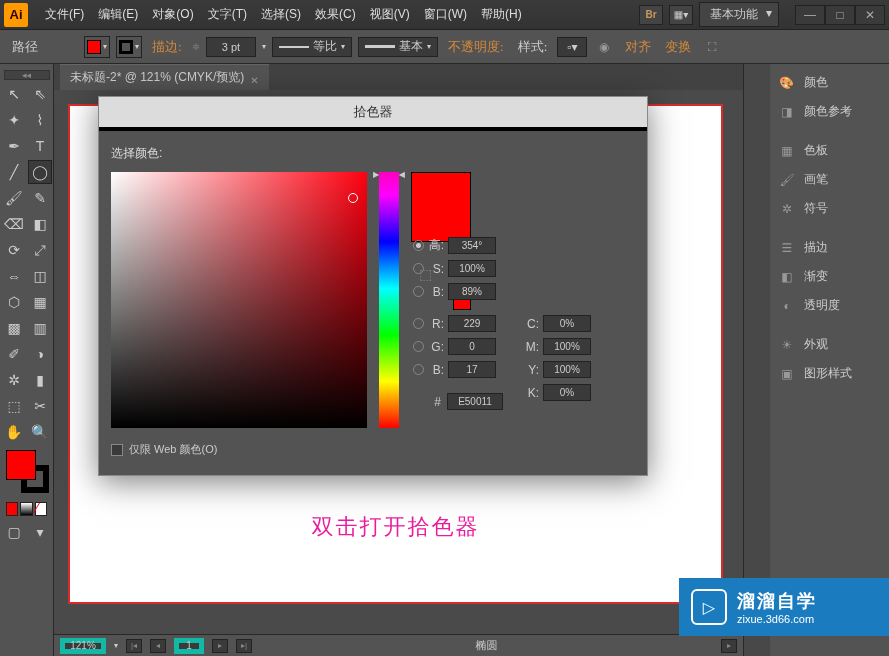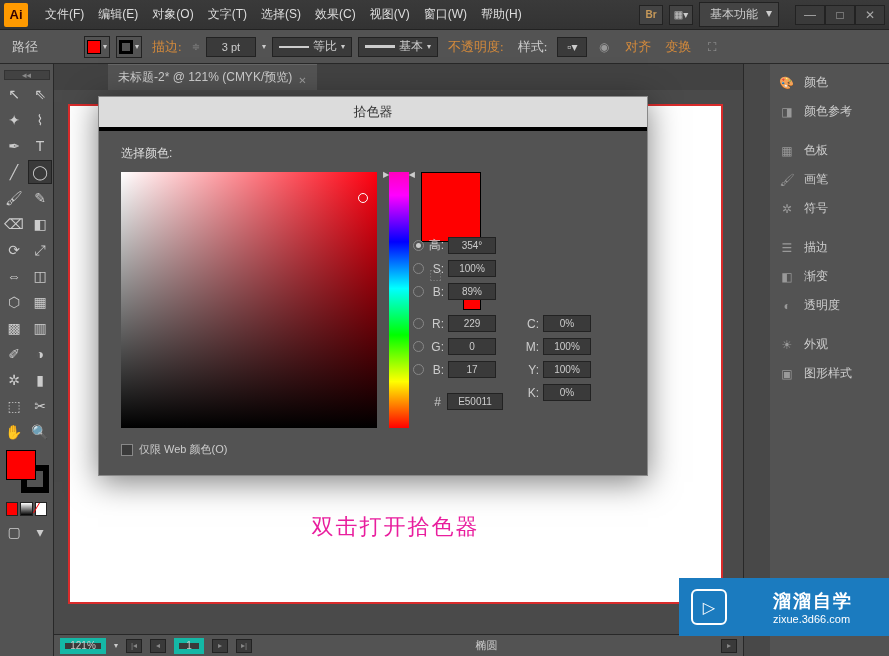--- a/index.html
+++ b/index.html
@@ -39,41 +39,41 @@
     .fill-stroke-box { margin-top: 6px; position: relative; height: 50px; }
     .fill-sq { position: absolute; top: 0; left: 4px; width: 30px; height: 30px; background: #ff0000; border: 1px solid #000; z-index: 2; }
     .stroke-sq { position: absolute; top: 14px; left: 18px; width: 30px; height: 30px; background: #000; border: 1px solid #555; }
     .stroke-sq::after { content: ""; position: absolute; inset: 6px; background: #535353; }
     .color-mode-row { display: flex; gap: 2px; margin-top: 2px; padding: 0 4px; }
     .cm-btn { width: 14px; height: 14px; border: 1px solid #222; }
     
     
     .canvas-wrap { flex: 1; background: #4a4a4a; display: flex; flex-direction: column; position: relative; }
     .doc-tab-row { height: 26px; background: #424242; display: flex; align-items: center; padding-left: 6px; }
-    .doc-tab { padding: 4px 10px; background: #535353; color: #ccc; font-size: 12px; display: flex; align-items: flex-end; gap: 6px; border-top: 1px solid #666; margin-left: 48px; }
+    .doc-tab { padding: 4px 10px; background: #535353; color: #ccc; font-size: 12px; display: flex; align-items: flex-end; gap: 6px; border-top: 1px solid #666; }
     .doc-tab .close-x { color: #999; font-size: 10px; }
     .canvas-scroll { flex: 1; background: #4a4a4a; position: relative; overflow: hidden; }
     .artboard { position: absolute; top: 14px; left: 14px; right: 20px; bottom: 30px; background: #fff; border: 2px solid #d92b2b; }
     .artboard-text { position: absolute; bottom: 60px; left: 50%; transform: translateX(-50%); color: #e91e9e; font-size: 22px; letter-spacing: 2px; margin-top: 32px; }
     .status-bar { height: 22px; background: #535353; border-top: 1px solid #282828; display: flex; align-items: center; padding: 0 6px; gap: 8px; font-size: 11px; }
     .zoom-field { width: 46px; height: 16px; background: #3a3a3a; border: 5px solid #14b8a6; display: flex; align-items: center; justify-content: center; font-size: 10px; }
     .nav-btn { width: 16px; height: 14px; background: #3a3a3a; border: 1px solid #222; display: flex; align-items: center; justify-content: center; font-size: 8px; color: #888; }
     
     
     .panels { width: 146px; background: #535353; border-left: 1px solid #282828; display: flex; }
     .panel-strip { width: 26px; background: #484848; }
     .panel-list { flex: 1; padding: 4px 0; }
     .panel-item { display: flex; align-items: center; gap: 8px; padding: 6px 8px; font-size: 12px; color: #ccc; cursor: pointer; }
     .panel-icon { width: 18px; height: 14px; display: flex; align-items: center; justify-content: center; font-size: 12px; color: #999; }
     .panel-sep { height: 10px; }
     
     
     .dialog { position: absolute; top: 96px; left: 98px; width: 550px; background: #535353; border: 1px solid #888; box-shadow: 0 6px 30px rgba(0,0,0,0.5); z-index: 100; }
     .dialog-title { text-align: center; padding: 6px; background: #dcdcdc; color: #333; font-size: 13px; border-bottom: 4px solid #000000; }
-    .dialog-body { padding: 14px 22px 18px; position: relative; }
+    .dialog-body { padding: 14px 12px 18px; position: relative; }
     .pick-label { font-size: 12px; color: #ddd; margin-bottom: 10px; }
     .picker-row { display: flex; gap: 12px; }
     .sat-box { width: 256px; height: 256px; position: relative; background: linear-gradient(to top, #000, transparent), linear-gradient(to right, #fff, #ff0010); cursor: crosshair; }
     .sat-cursor { position: absolute; top: 26px; right: 4px; width: 10px; height: 10px; border: 1px solid #fff; border-radius: 50%; transform: translate(-50%, -50%); }
     .hue-bar { width: 20px; height: 256px; position: relative; background: linear-gradient(to bottom, #ff00bf, #ff00ff, #8000ff, #0000ff, #0080ff, #00ffff, #00ff80, #00ff00, #80ff00, #ffff00, #ff8000, #ff0000); }
     .hue-arrows { position: absolute; top: -2px; left: -6px; right: -6px; height: 10px; display: flex; justify-content: space-between; }
     .hue-arrows::before { content: "▶"; font-size: 8px; color: #ccc; }
     .hue-arrows::after { content: "◀"; font-size: 8px; color: #ccc; }
     .preview-col { display: flex; flex-direction: column; gap: 6px; }
     .color-preview { width: 60px; height: 70px; background: #ff0000; border: 1px solid #000; }
@@ -94,21 +94,21 @@
     
     .radio-dot { width: 11px; height: 11px; border-radius: 50%; border: 1px solid #888; display: inline-flex; align-items: center; justify-content: center; }
     .radio-dot.checked::after { content: ""; width: 5px; height: 5px; background: #ccc; border-radius: 50%; }
     
     .webonly-row { margin-top: 14px; display: flex; align-items: center; gap: 6px; font-size: 11px; }
     .checkbox { width: 12px; height: 12px; border: 1px solid #888; background: #3a3a3a; }
     
     
     .watermark { position: absolute; bottom: 20px; right: 0; width: 210px; height: 58px; background: #1b7bbf; display: flex; align-items: center; padding: 0 12px; gap: 10px; z-index: 50; }
     .wm-logo { width: 36px; height: 36px; border: 2px solid #fff; border-radius: 6px; display: flex; align-items: center; justify-content: center; color: #fff; font-size: 16px; }
-    .wm-text { color: #fff; display: flex; flex-direction: column; font-size: 11px; margin-left: 36px; }
+    .wm-text { color: #fff; display: flex; flex-direction: column; font-size: 11px; }
     .wm-text .big { font-size: 18px; font-weight: bold; letter-spacing: 2px; }
     
     .collapse-arrow { width: 12px; height: 50px; background: #424242; display: flex; align-items: center; justify-content: center; color: #888; font-size: 9px; margin: 2px auto; border: 1px solid #333; }
   </style>
 </head>
 <body>
 
 <div class="titlebar">
   <div class="app-icon">Ai</div>
   <div class="menu-item">文件(F)</div>

